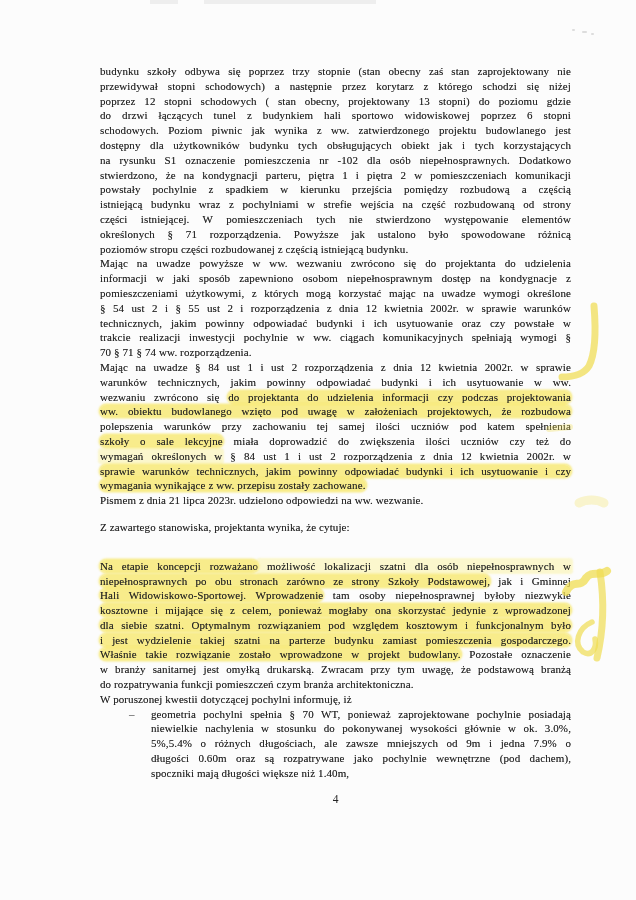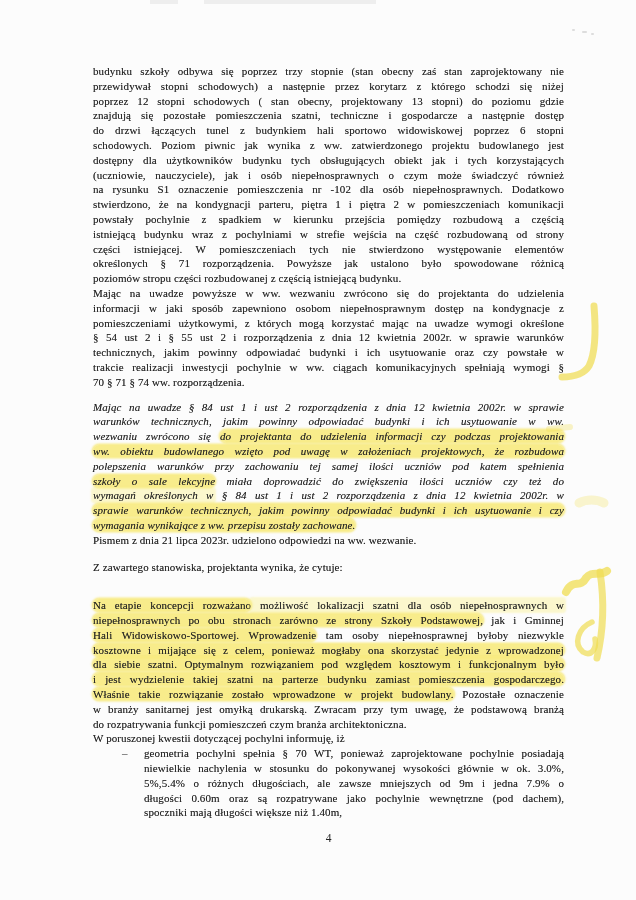--- a/index.html
+++ b/index.html
@@ -22,21 +22,21 @@
   .scan-stripe{
     position:absolute; top:0; height:4px; background:#eeeeee;
   }
   .stripe-a{left:150px;width:28px;}
   .stripe-b{left:204px;width:172px;}
   .smudge{
     position:absolute; width:3px;height:2px;background:#c2c2c2;opacity:.55;border-radius:1px;
   }
   .text-flow{
     position:absolute;
-    left:93px; top:64px; width:471px;
+    left:100px; top:64px; width:471px;
   }
   .block{position:relative;}
   .line{
     font-size:11px;
     line-height:14.8px;
     text-align:justify;
     text-align-last:justify;
     white-space:normal;
     letter-spacing:0.1px;
     text-shadow:0 0 0.4px rgba(0,0,0,0.45);
@@ -77,41 +77,39 @@
   <div class="smudge" style="left:572px;top:29px;"></div>
   <div class="smudge" style="left:582px;top:31px;width:5px;"></div>
   <div class="smudge" style="left:591px;top:33px;"></div>
 
   <main class="text-flow" id="text-flow">
 
     <section class="block">
         <div class="line"><span>budynku szkoły odbywa się poprzez trzy stopnie (stan obecny zaś stan zaprojektowany nie</span></div>
         <div class="line"><span>przewidywał stopni schodowych) a następnie przez korytarz z którego schodzi się niżej</span></div>
         <div class="line"><span>poprzez 12 stopni schodowych ( stan obecny, projektowany 13 stopni) do poziomu gdzie</span></div>
-        <div class="line"><span>znajdują się pozostałe pomieszczenia szatni, techniczne i gospodarcze a następnie dostęp</span></div>
         <div class="line"><span>do drzwi łączących tunel z budynkiem hali sportowo widowiskowej poprzez 6 stopni</span></div>
         <div class="line"><span>schodowych. Poziom piwnic jak wynika z ww. zatwierdzonego projektu budowlanego jest</span></div>
         <div class="line"><span>dostępny dla użytkowników budynku tych obsługujących obiekt jak i tych korzystających</span></div>
-        <div class="line"><span>(uczniowie, nauczyciele), jak i osób niepełnosprawnych o czym może świadczyć również</span></div>
         <div class="line"><span>na rysunku S1 oznaczenie pomieszczenia nr -102 dla osób niepełnosprawnych. Dodatkowo</span></div>
         <div class="line"><span>stwierdzono, że na kondygnacji parteru, piętra 1 i piętra 2 w pomieszczeniach komunikacji</span></div>
         <div class="line"><span>powstały pochylnie z spadkiem w kierunku przejścia pomiędzy rozbudową a częścią</span></div>
         <div class="line"><span>istniejącą budynku wraz z pochylniami w strefie wejścia na część rozbudowaną od strony</span></div>
         <div class="line"><span>części istniejącej. W pomieszczeniach tych nie stwierdzono występowanie elementów</span></div>
         <div class="line"><span>określonych § 71 rozporządzenia. Powyższe jak ustalono było spowodowane różnicą</span></div>
         <div class="line nj"><span>poziomów stropu części rozbudowanej z częścią istniejącą budynku.</span></div>
         <div class="line"><span>Mając na uwadze powyższe w ww. wezwaniu zwrócono się do projektanta do udzielenia</span></div>
         <div class="line"><span>informacji w jaki sposób zapewniono osobom niepełnosprawnym dostęp na kondygnacje z</span></div>
         <div class="line"><span>pomieszczeniami użytkowymi, z których mogą korzystać mając na uwadze wymogi określone</span></div>
         <div class="line"><span>§ 54 ust 2 i § 55 ust 2 i rozporządzenia z dnia 12 kwietnia 2002r. w sprawie warunków</span></div>
         <div class="line"><span>technicznych, jakim powinny odpowiadać budynki i ich usytuowanie oraz czy powstałe w</span></div>
         <div class="line"><span>trakcie realizacji inwestycji pochylnie w ww. ciągach komunikacyjnych spełniają wymogi §</span></div>
         <div class="line nj"><span>70 § 71 § 74 ww. rozporządzenia.</span></div>
       </section>
-      <section class="block" style="margin-top: 10px; font-style: italic;">
+      <section class="block" style="">
         <div class="line"><span>Mając na uwadze § 84 ust 1 i ust 2 rozporządzenia z dnia 12 kwietnia 2002r. w sprawie</span></div>
         <div class="line"><span>warunków technicznych, jakim powinny odpowiadać budynki i ich usytuowanie w ww.</span></div>
         <div class="line"><span>wezwaniu zwrócono się </span><span class="hl1">do projektanta do udzielenia informacji czy podczas projektowania</span></div>
         <div class="line"><span class="hl1">ww. obiektu budowlanego wzięto pod uwagę w założeniach projektowych, że rozbudowa</span></div>
         <div class="line"><span>polepszenia warunków przy zachowaniu tej samej ilości uczniów pod katem spełnienia</span></div>
         <div class="line"><span class="hl1">szkoły o sale lekcyjne</span><span> miała doprowadzić do zwiększenia ilości uczniów czy też do</span></div>
         <div class="line"><span class="hl2">wymagań określonych w</span><span> § 84 ust 1 i ust 2 rozporządzenia z dnia 12 kwietnia 2002r. w</span></div>
         <div class="line"><span class="hl1">sprawie warunków technicznych, jakim powinny odpowiadać budynki i ich usytuowanie i czy</span></div>
         <div class="line nj"><span class="hl1">wymagania wynikające z ww. przepisu zostały zachowane.</span></div>
       </section>

